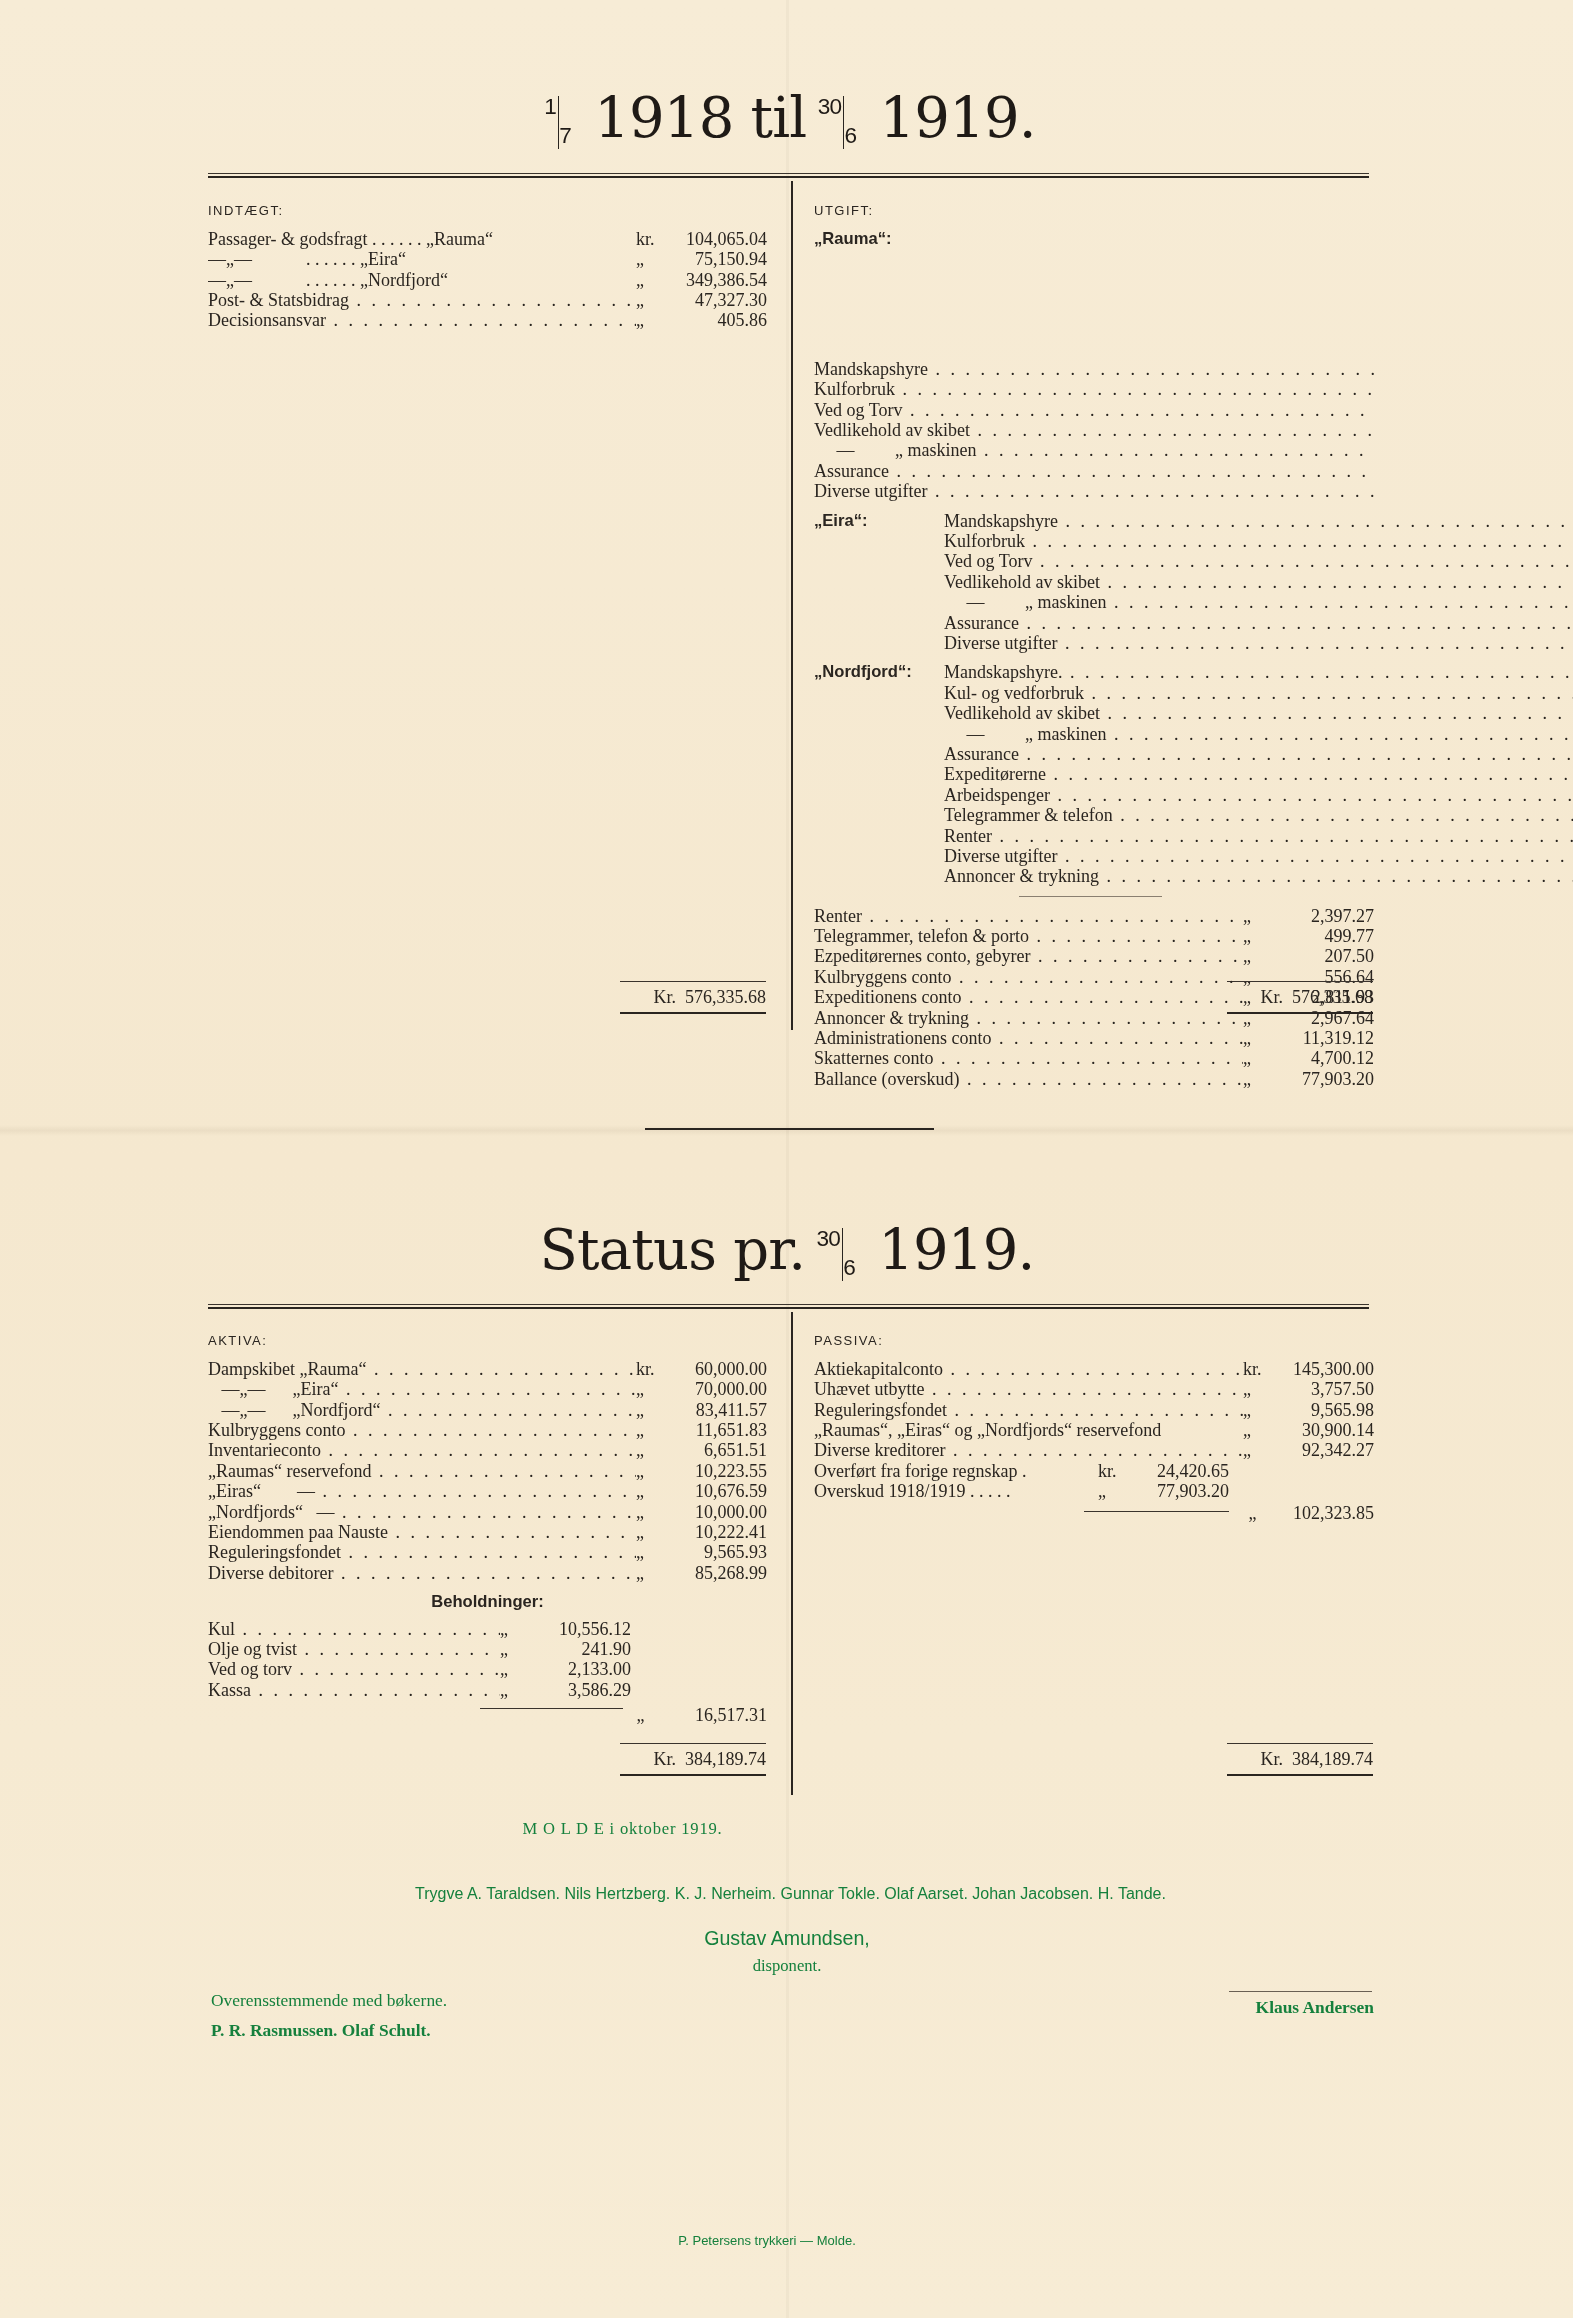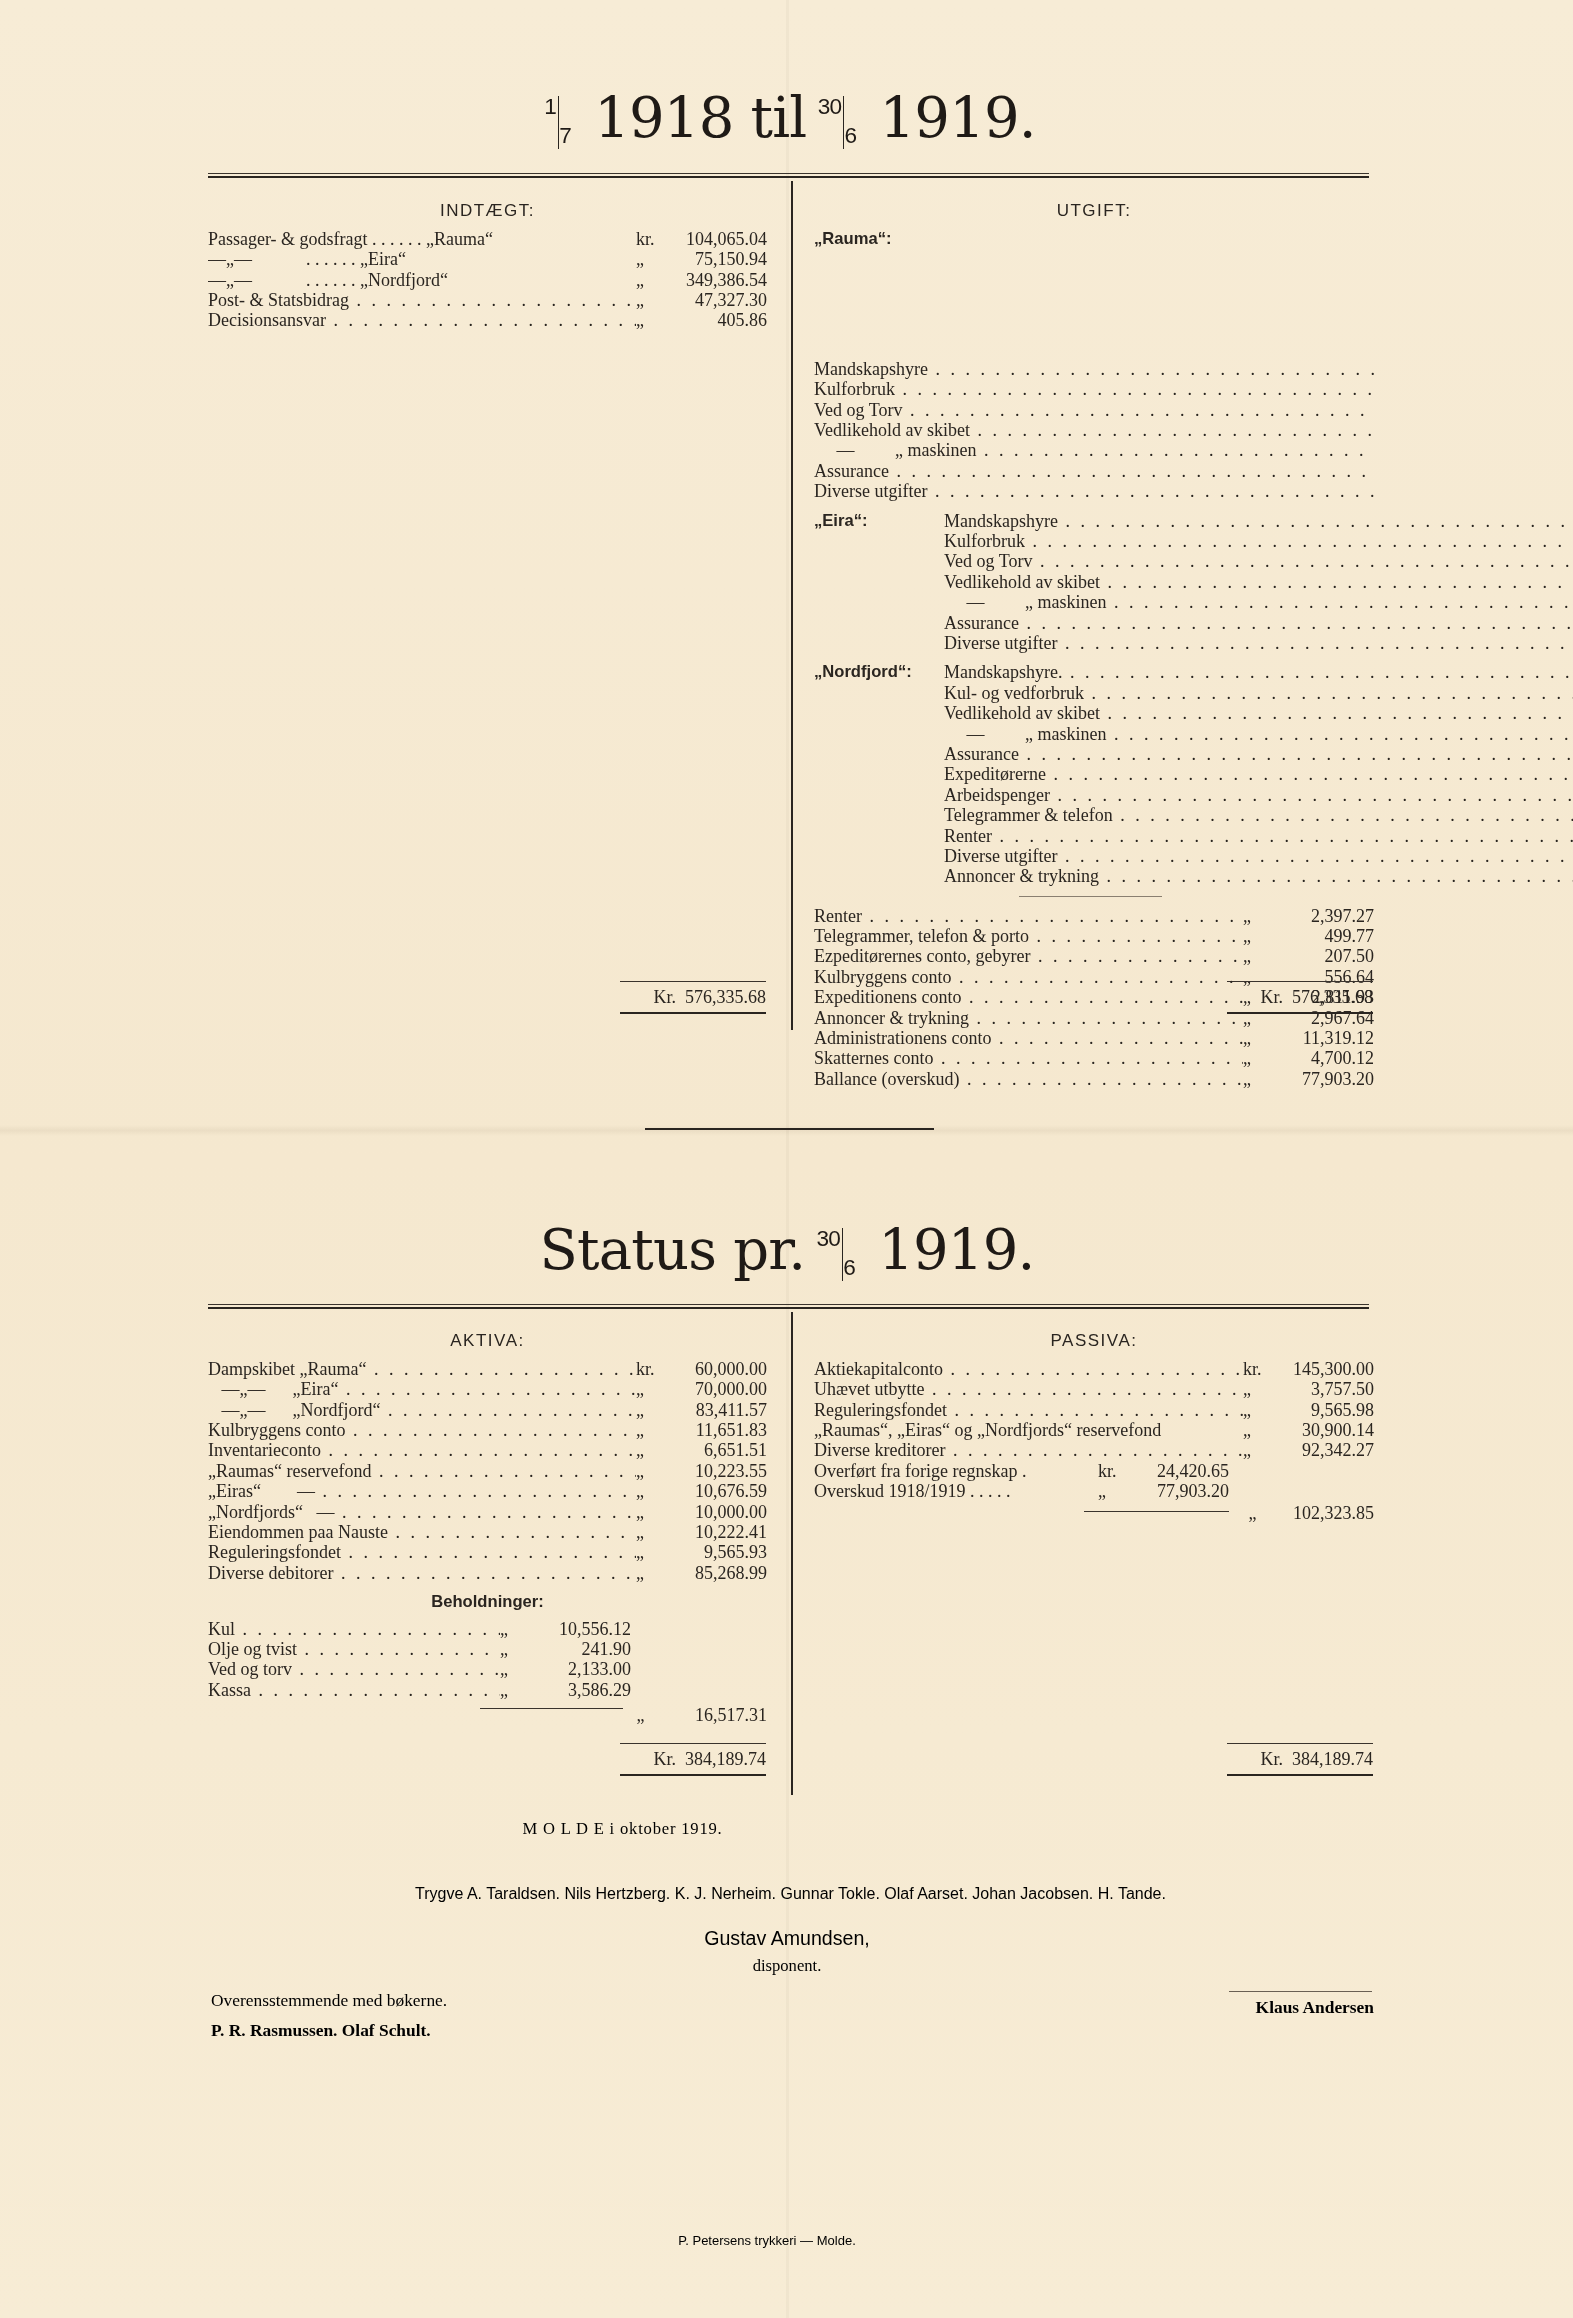--- a/index.html
+++ b/index.html
@@ -42,22 +42,22 @@
   .title2 { top: 1217px; font-size: 56px; }
 
   .rule-double {
     position: absolute; height: 5.3px;
     border-top: 1.1px solid #3a332c; border-bottom: 2.3px solid #2a2520;
   }
   .vline { position: absolute; width: 1.9px; background: #2a2520; }
 
   .col { position: absolute; font-size: 18px; line-height: 20.4px; }
   .col-head {
-    text-align: center; font-family: "Liberation Sans", sans-serif;
-    font-size: 17px; letter-spacing: 1.5px; margin-bottom: 7.5px; color: #2a2520;
+    text-align: left; font-family: "Liberation Sans", sans-serif;
+    font-size: 13px; letter-spacing: 1.5px; margin-bottom: 7.5px; color: #2a2520;
   }
   .row { display: flex; height: 20.4px; white-space: nowrap; align-items: baseline; }
   .row .label { flex: 1 1 auto; overflow: hidden; position: relative; }
   .row .label .txt { background: transparent; position: relative; z-index: 1; padding-right: 4.5px; }
   .row .label.dots .txt::after {
     content: " . . . . . . . . . . . . . . . . . . . . . . . . . . . . . . . . . . . . . . . . . .";
     letter-spacing: 3px;
   }
   .row .cur { width: 33px; text-align: left; flex: 0 0 33px; }
   .row .amt { width: 98px; text-align: right; flex: 0 0 98px; }
@@ -66,21 +66,21 @@
   .grp .items { flex: 1; }
 
   .sum-line { border-top: 1.1px solid #3a332c; }
   .sum-line-thick { border-top: 2.6px solid #2a2520; }
   .total { text-align: right; font-size: 18px; }
 
   .subhead { text-align: center; font-weight: bold; font-family: "Liberation Sans", sans-serif; font-size: 16.6px; margin: 9px 0 6px 0; }
 
   .center-rule { position: absolute; left: 645px; top: 1128px; width: 289px; height: 2.3px; background: #2a2520; }
 
-  .sig { position: absolute; font-family: "Liberation Sans", sans-serif; color: #000000; }
+  .sig { position: absolute; font-family: "Liberation Sans", sans-serif; color: #15803d; }
 </style>
 </head>
 <body>
 
 <div class="paper"></div>
 <div class="fold-h"></div>
 <div class="fold-v"></div>
 
 <div class="title title1">
   <span class="frac">

